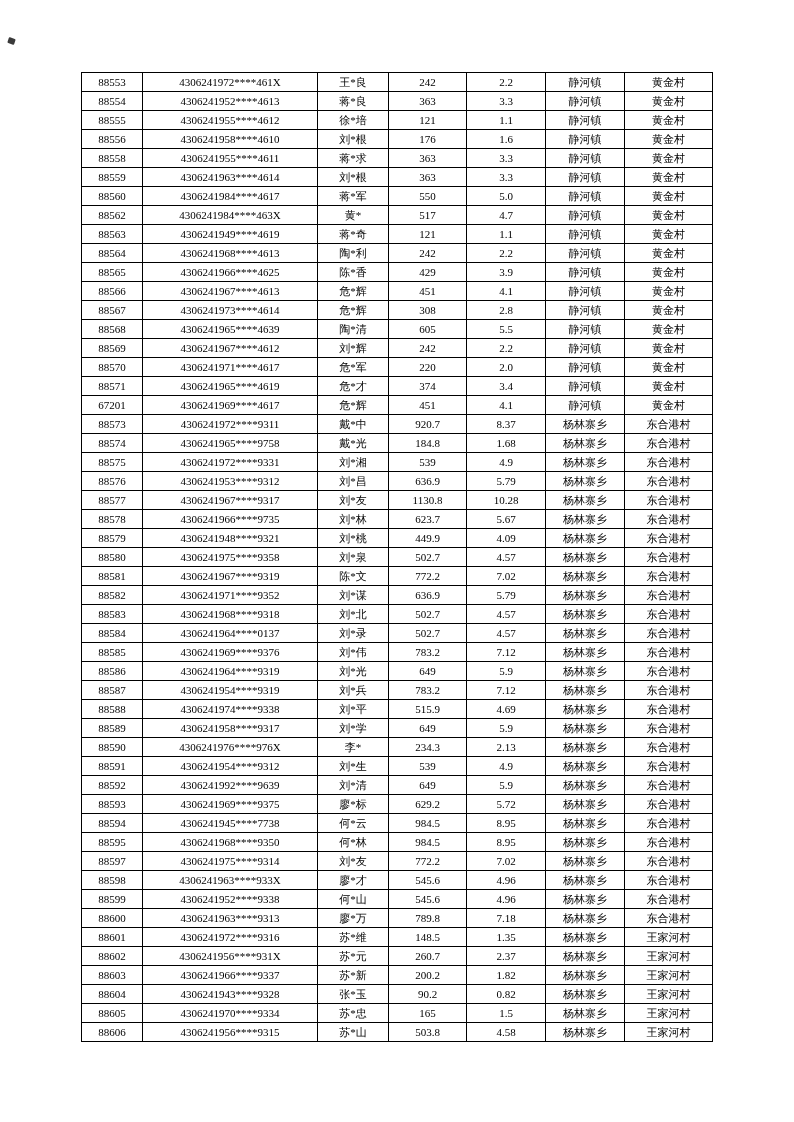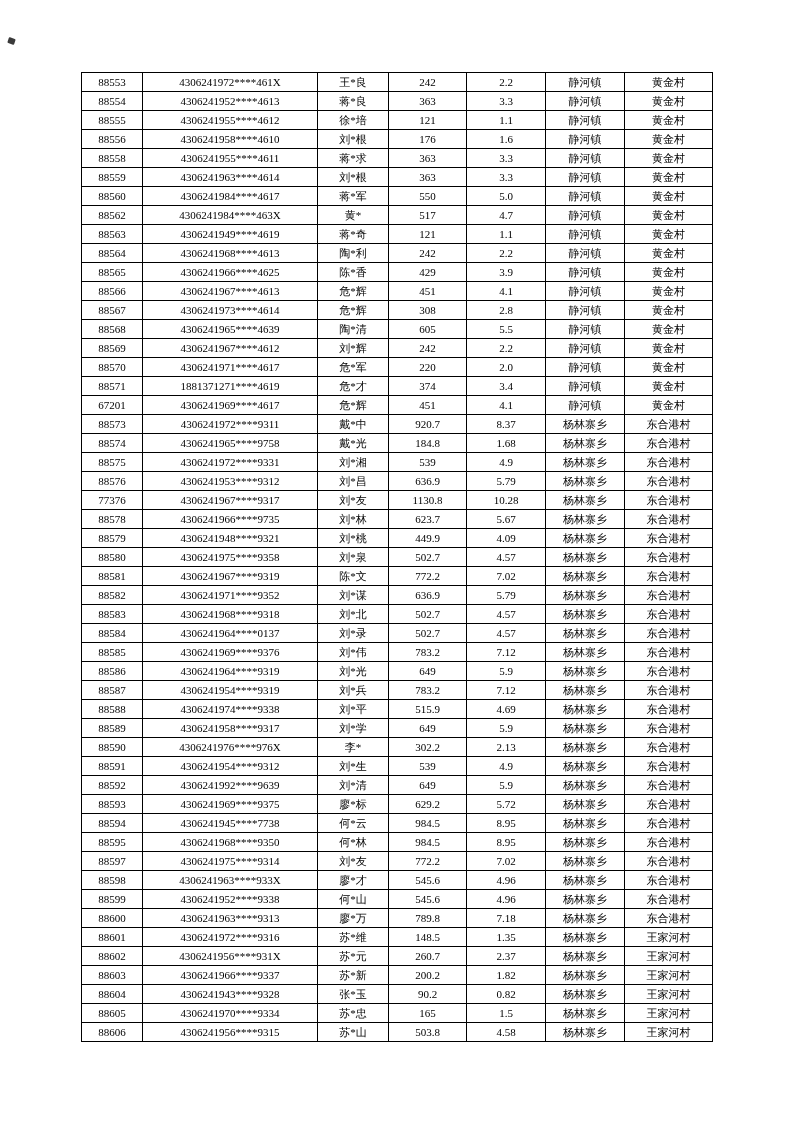--- a/index.html
+++ b/index.html
@@ -227,21 +227,21 @@
     <td>4306241971****4617</td>
     <td>危*军</td>
     <td>220</td>
     <td>2.0</td>
     <td>静河镇</td>
     <td>黄金村</td>
   </tr>
 
   <tr>
     <td>88571</td>
-    <td>1881371271****4619</td>
+    <td>4306241965****4619</td>
     <td>危*才</td>
     <td>374</td>
     <td>3.4</td>
     <td>静河镇</td>
     <td>黄金村</td>
   </tr>
 
   <tr>
     <td>67201</td>
     <td>4306241969****4617</td>
@@ -286,21 +286,21 @@
     <td>88576</td>
     <td>4306241953****9312</td>
     <td>刘*昌</td>
     <td>636.9</td>
     <td>5.79</td>
     <td>杨林寨乡</td>
     <td>东合港村</td>
   </tr>
 
   <tr>
-    <td>77376</td>
+    <td>88577</td>
     <td>4306241967****9317</td>
     <td>刘*友</td>
     <td>1130.8</td>
     <td>10.28</td>
     <td>杨林寨乡</td>
     <td>东合港村</td>
   </tr>
 
   <tr>
     <td>88578</td>
@@ -419,21 +419,21 @@
     <td>649</td>
     <td>5.9</td>
     <td>杨林寨乡</td>
     <td>东合港村</td>
   </tr>
 
   <tr>
     <td>88590</td>
     <td>4306241976****976X</td>
     <td>李*</td>
-    <td>302.2</td>
+    <td>234.3</td>
     <td>2.13</td>
     <td>杨林寨乡</td>
     <td>东合港村</td>
   </tr>
 
   <tr>
     <td>88591</td>
     <td>4306241954****9312</td>
     <td>刘*生</td>
     <td>539</td>

